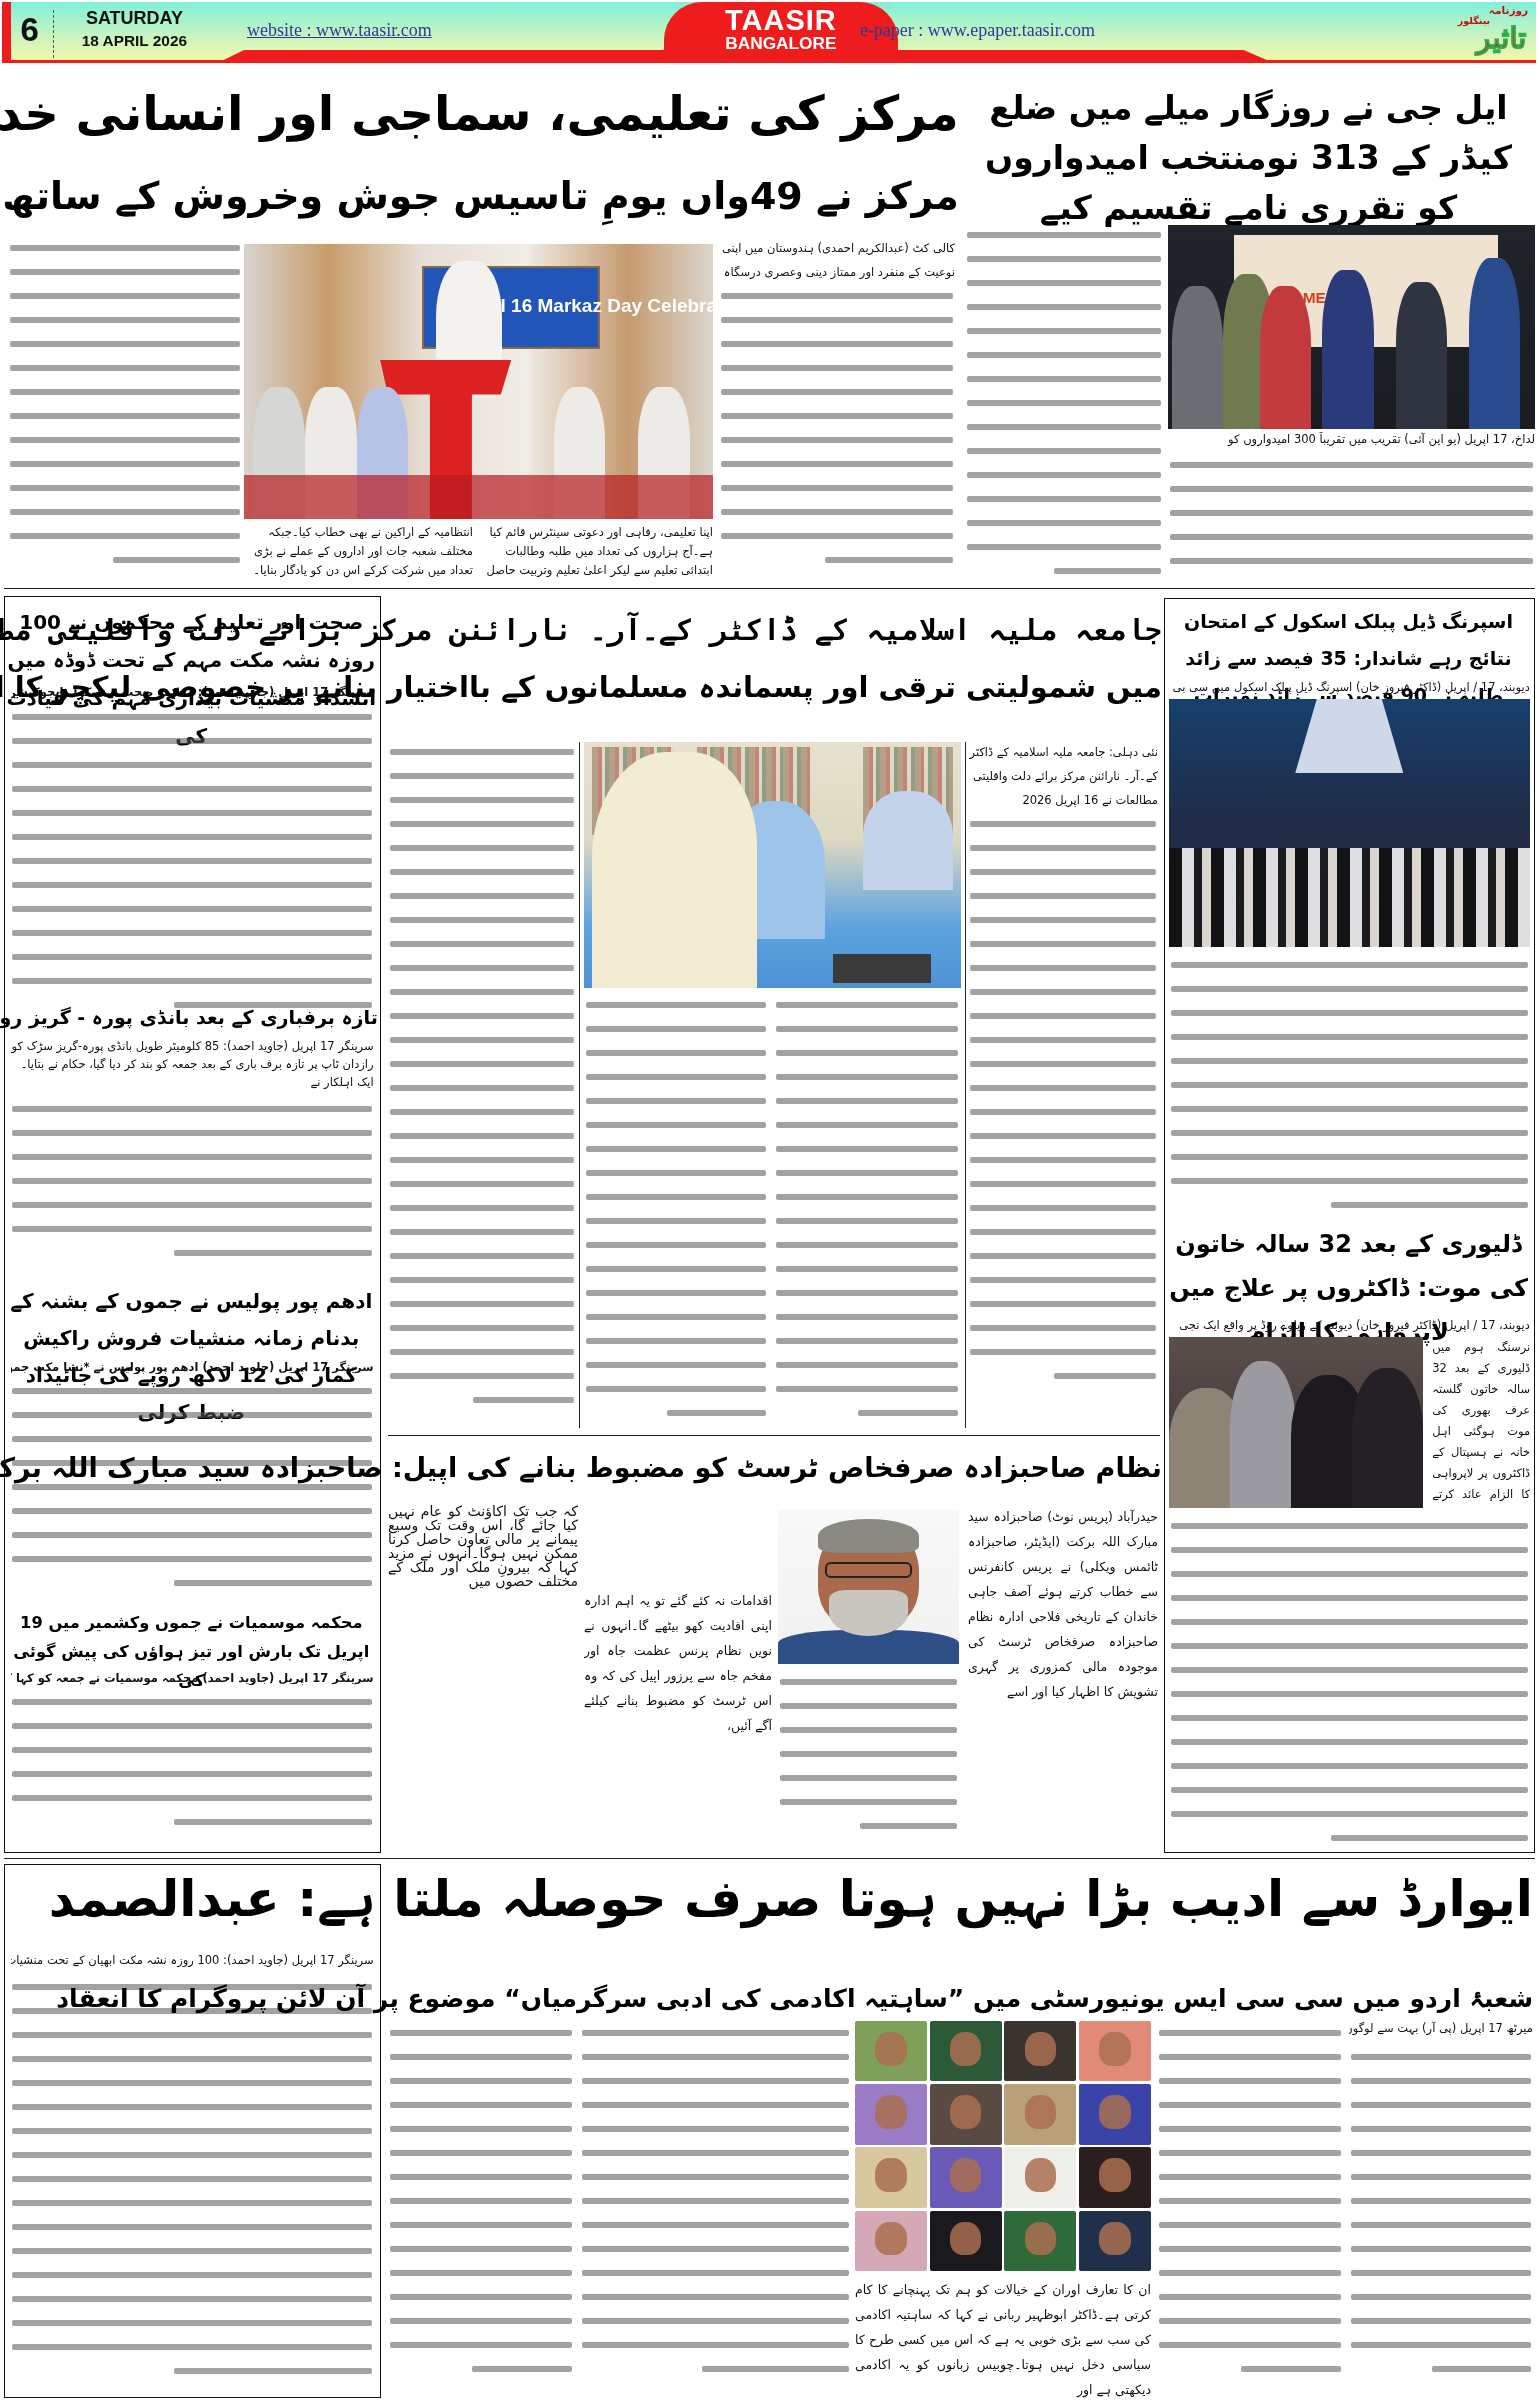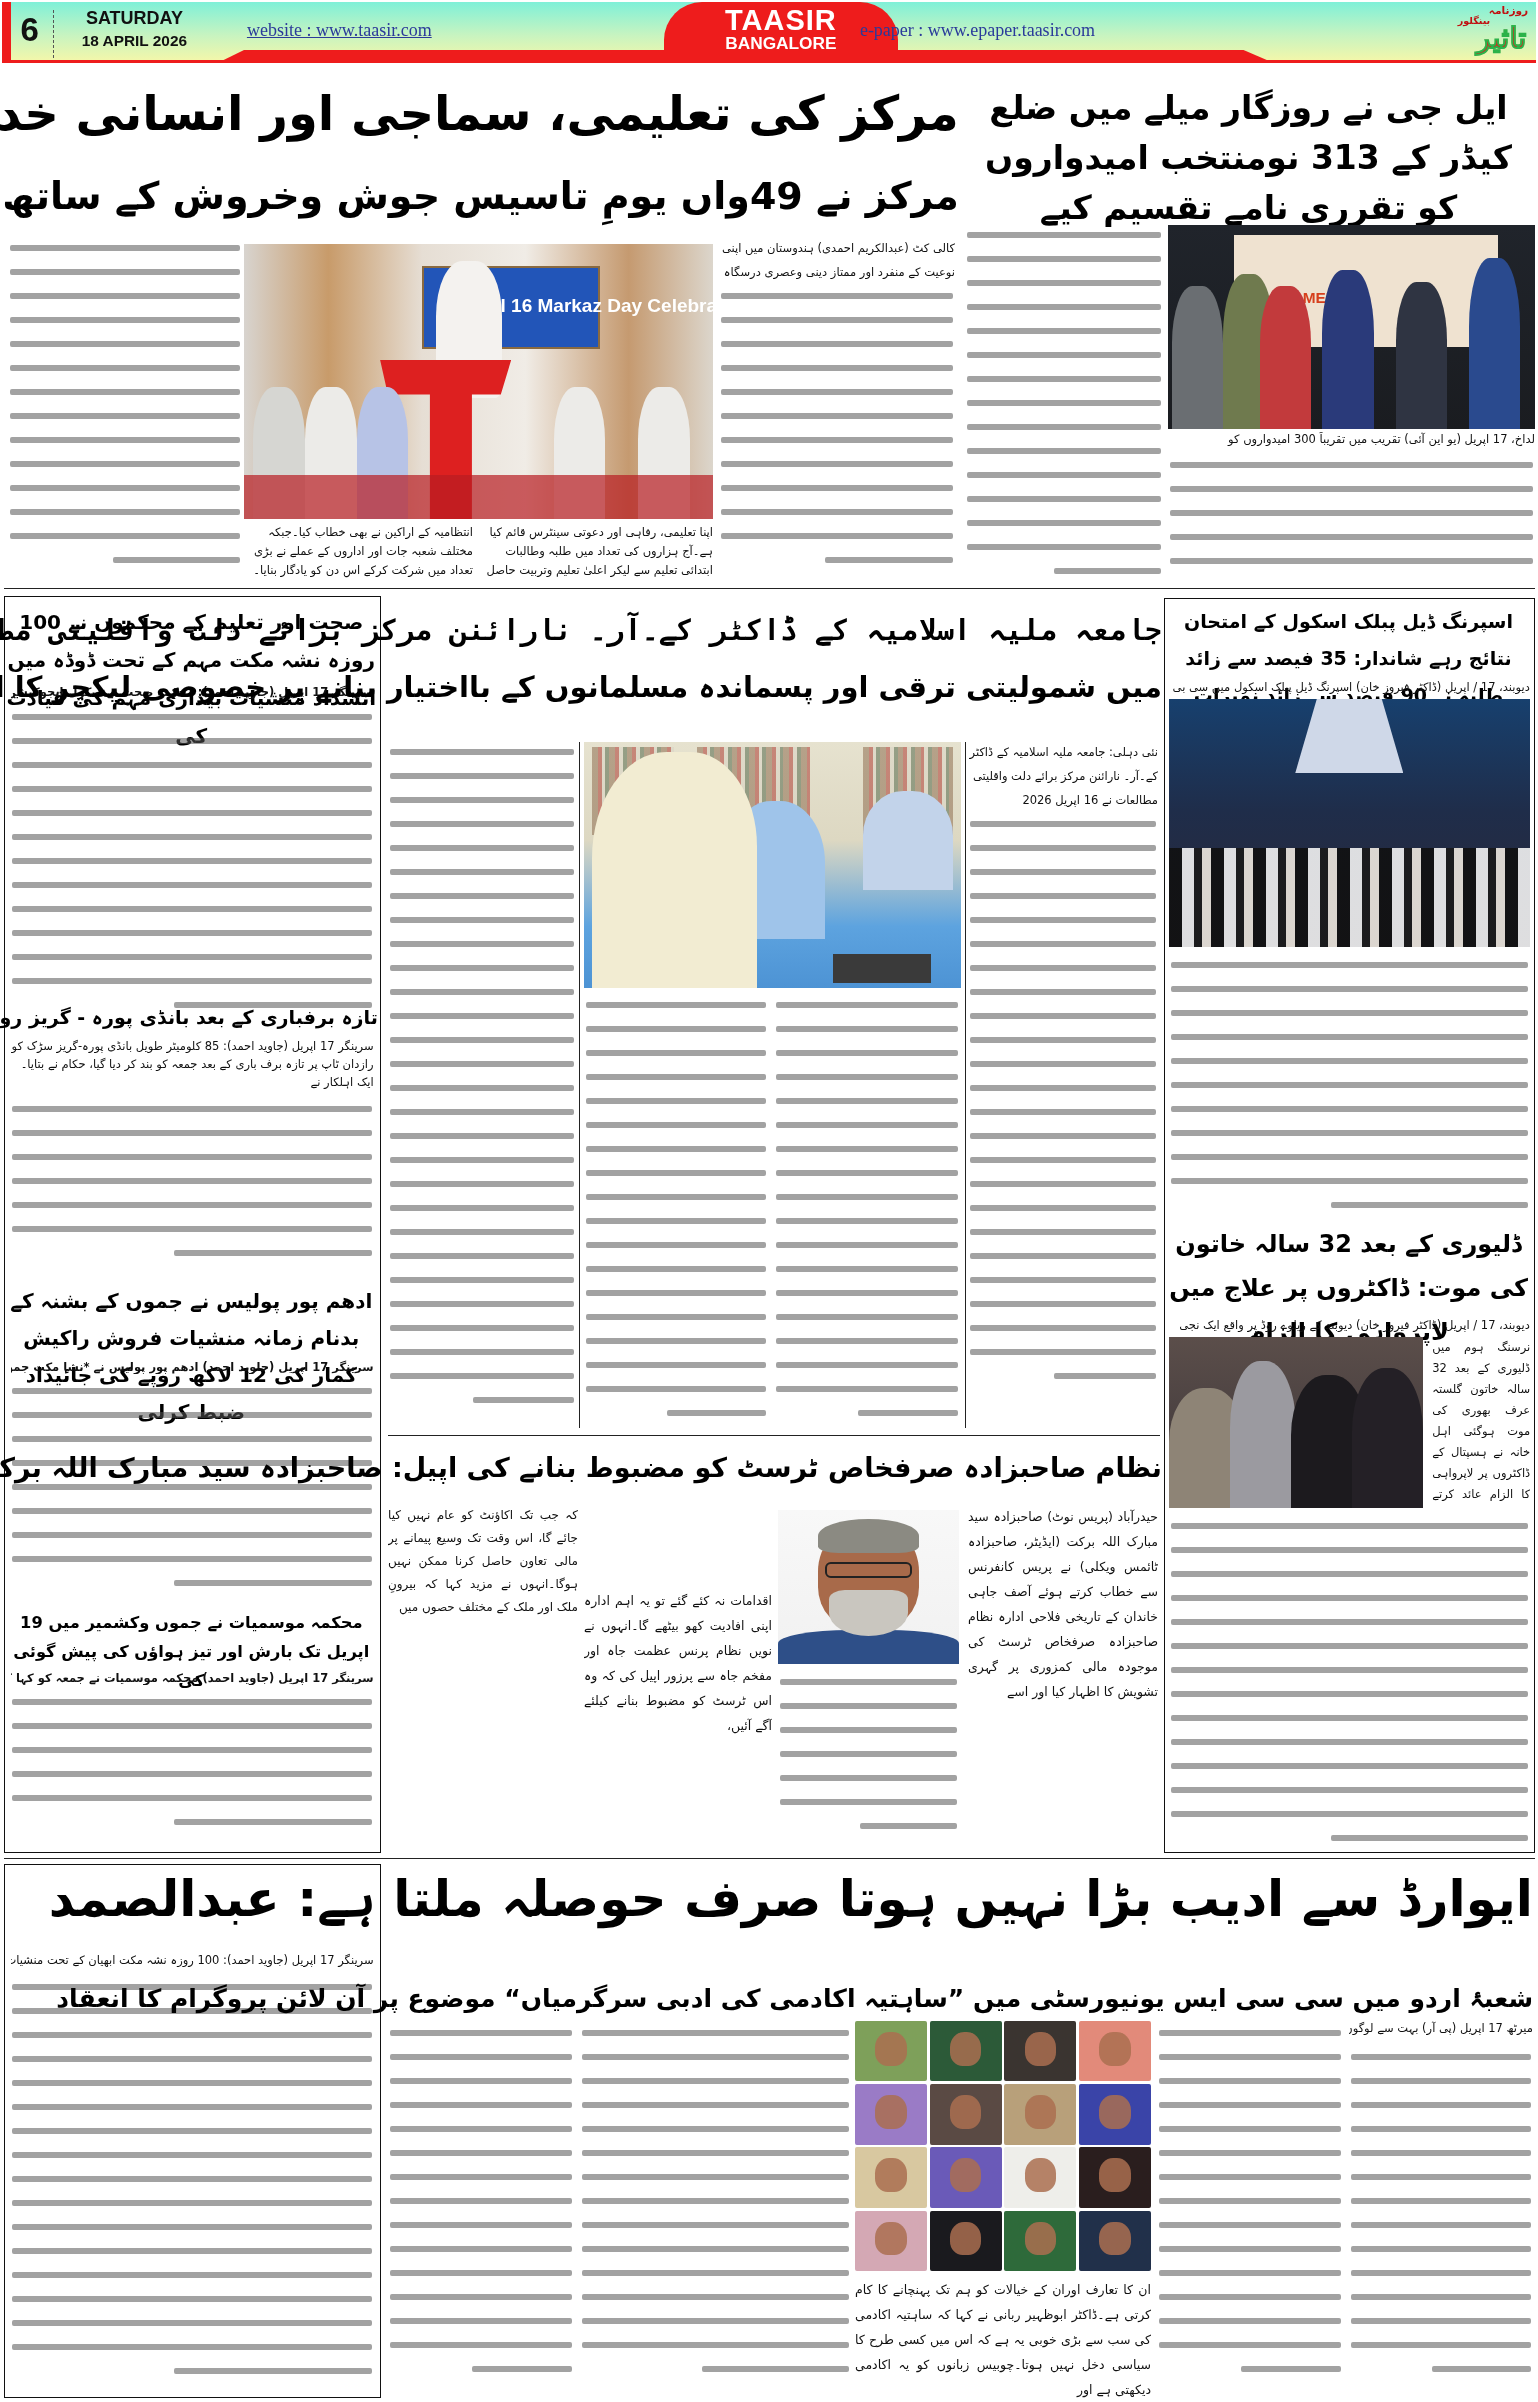--- a/index.html
+++ b/index.html
@@ -845,21 +845,21 @@
       </div>
       <div class="ln">
         <i></i>
       </div>
       <div class="ln short">
         <i></i>
       </div>
   </div>
 
   <div class="urdu" style="position:absolute; left:584px; top:1588px; width:188px; height:342px; font-size:12.5px; line-height:25px; overflow:hidden; text-align:justify;">اقدامات نہ کئے گئے تو یہ اہم ادارہ اپنی افادیت کھو بیٹھے گا۔انہوں نے نویں نظام پرنس عظمت جاہ اور مفخم جاہ سے پرزور اپیل کی کہ وہ اس ٹرسٹ کو مضبوط بنانے کیلئے آگے آئیں،</div>
-  <div class="urdu" style="position:absolute; left:388px; top:1504px; width:190px; height:342px; font-size:12px; line-height:23px; overflow:hidden; text-align:justify;">کہ جب تک اکاؤنٹ کو عام نہیں کیا جائے گا، اس وقت تک وسیع پیمانے پر مالی تعاون حاصل کرنا ممکن نہیں ہوگا۔انہوں نے مزید کہا کہ بیرونِ ملک اور ملک کے مختلف حصوں میں</div>
+  <div class="urdu" style="position:absolute; left:388px; top:1504px; width:190px; height:342px; font-size:14px; line-height:14px; overflow:hidden; text-align:justify;">کہ جب تک اکاؤنٹ کو عام نہیں کیا جائے گا، اس وقت تک وسیع پیمانے پر مالی تعاون حاصل کرنا ممکن نہیں ہوگا۔انہوں نے مزید کہا کہ بیرونِ ملک اور ملک کے مختلف حصوں میں</div>
 </section>
 
 <div class="rule-h" style="left:3.8px; top:1858px; width:1531px;"></div>
 
 <section class="box" style="left:3.8px; top:1864px; width:377px; height:534px;">
   <div class="dateline" style="left:5.8px; top:88px; width:363px; font-size:11.5px; font-weight:normal;">سرینگر 17 اپریل (جاوید احمد): 100 روزہ نشہ مکت ابھیان کے تحت منشیات کے</div>
   <div class="col" style="left:5.8px; top:110px; width:363px; height:419px;">
     <div class="ln">
         <i></i>
       </div>

